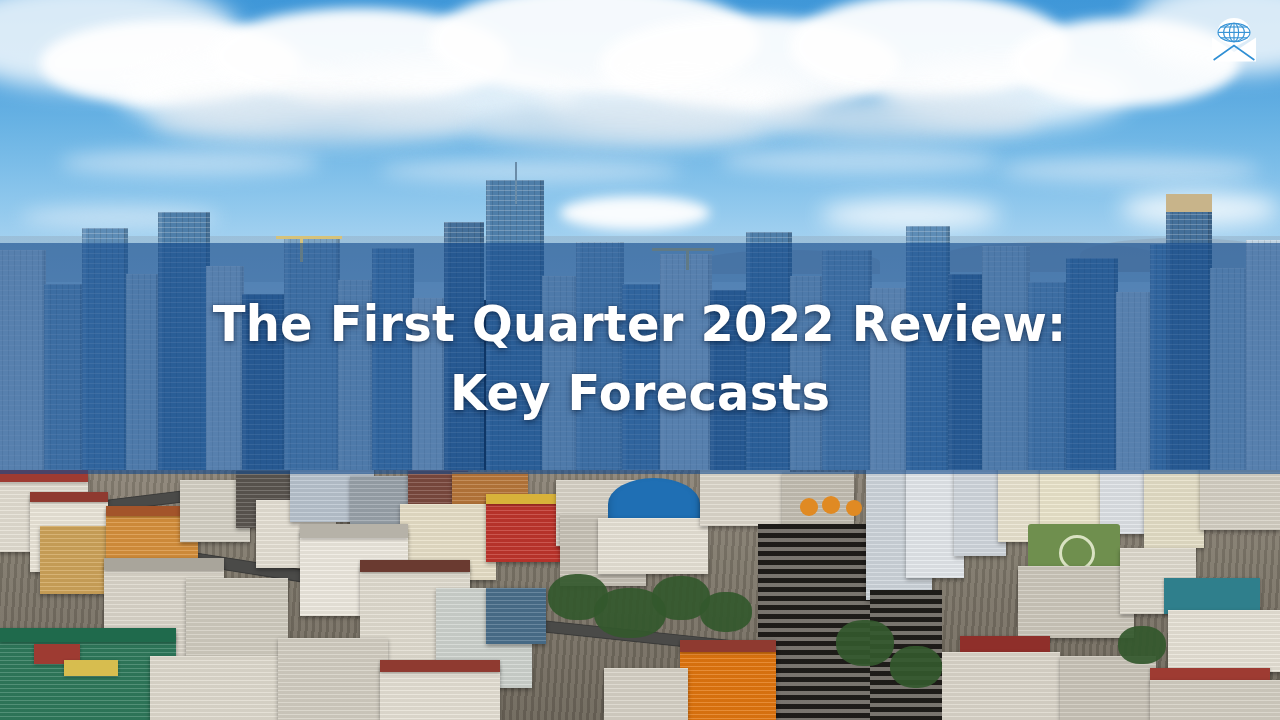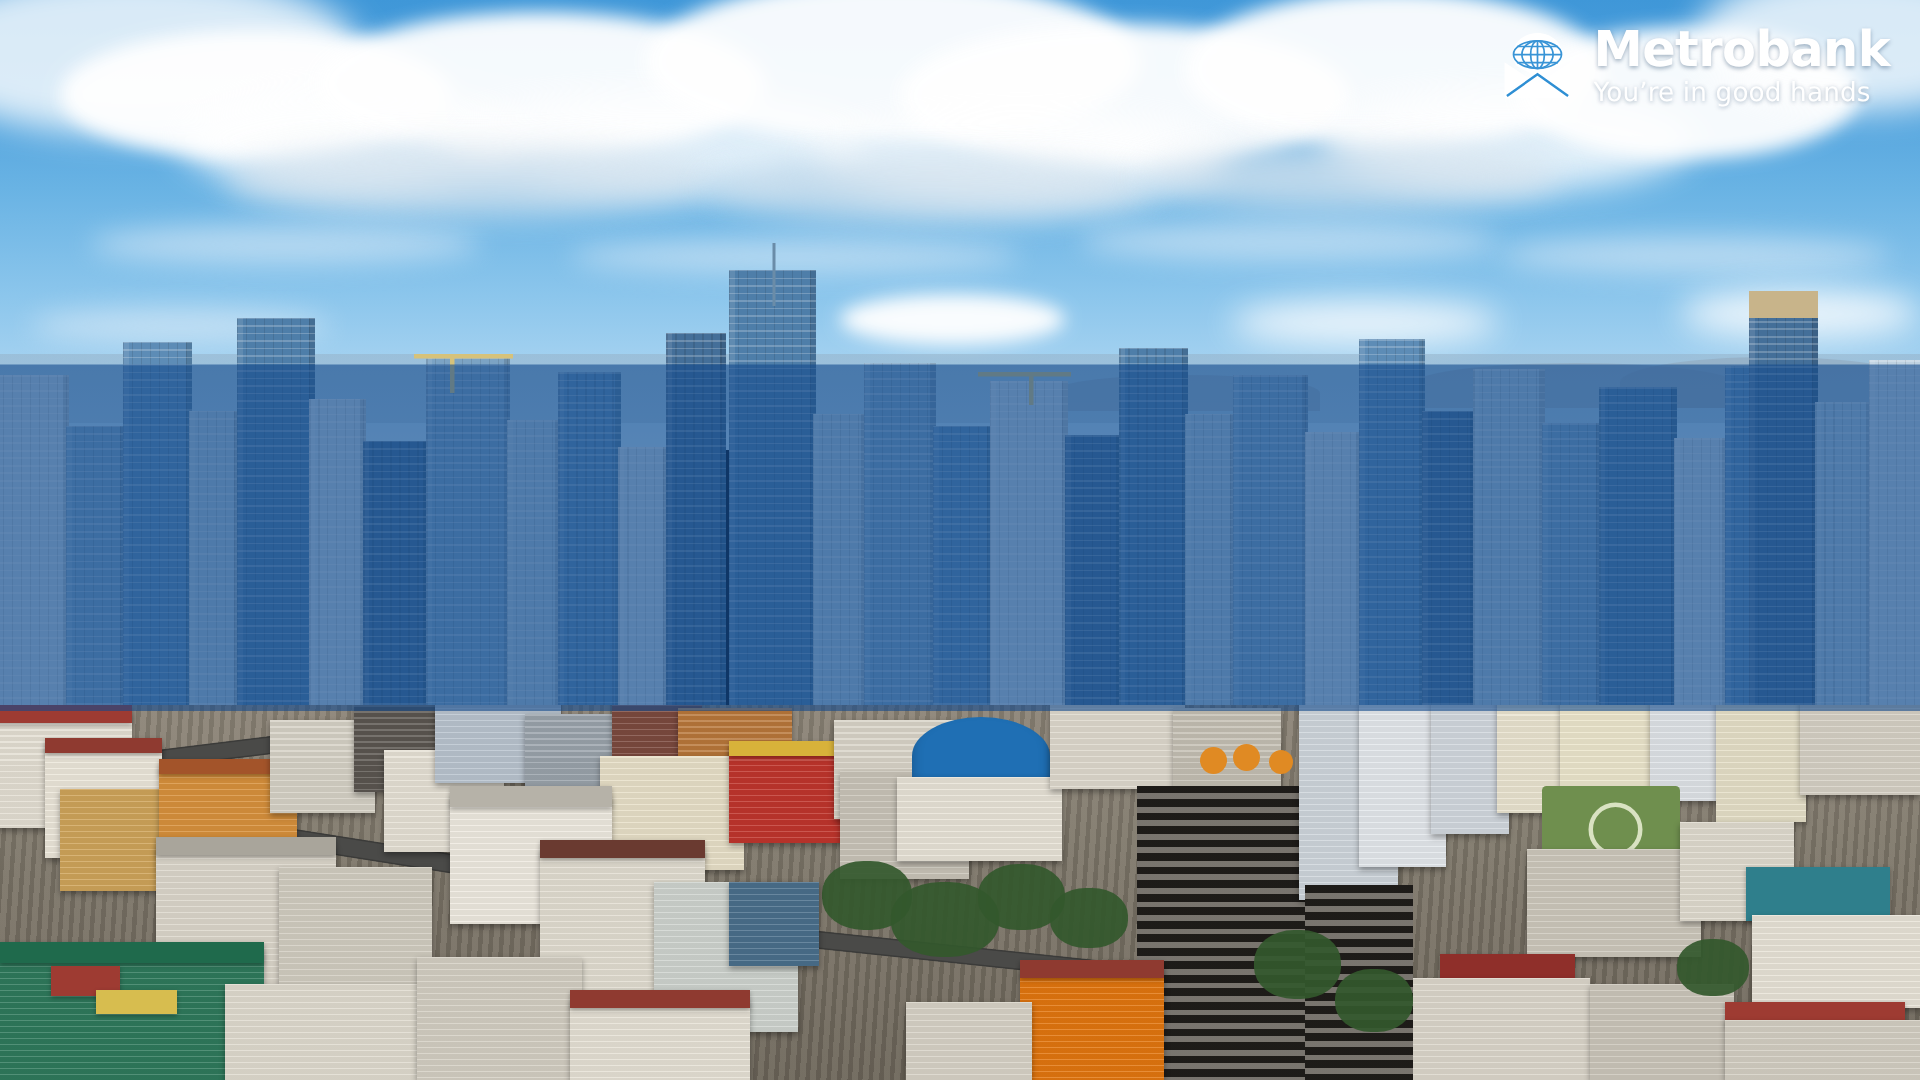--- a/index.html
+++ b/index.html
@@ -336,20 +336,24 @@
     <div class="tree" style="left:1118px;top:156px; width:48px; height:38px;"></div>
 
     <div class="blk" style="left:486px; top:118px; width:60px;  height:56px;  background:#4a6f8c;"></div>
     <div class="tank" style="left:800px; top:28px;  width:18px; height:18px;"></div>
     <div class="tank" style="left:822px; top:26px;  width:18px; height:18px;"></div>
     <div class="tank" style="left:846px; top:30px;  width:16px; height:16px;"></div>
   </div>
 
   <div class="overlay-band"></div>
 
+  <div class="title-wrap">
+    <div class="title-line">The First Quarter 2022 Review:</div>
+    <div class="title-line">Key Forecasts</div>
+  </div>
 
   <div class="logo">
     <svg class="logo-mark" viewBox="0 0 52 48">
       <g fill="#ffffff">
         <path d="M26 3 L47 19 L26 31 L5 19 Z" opacity="0"></path>
         <path d="M26 2 C35 2 42.5 8.4 42.5 16.2 C42.5 19 41.6 21.6 40 23.8 L26 31.5 L12 23.8
                  C10.4 21.6 9.5 19 9.5 16.2 C9.5 8.4 17 2 26 2 Z"></path>
       </g>
       <g fill="none" stroke="#2f8fd4" stroke-width="1.15" opacity=".95">
         <ellipse cx="26" cy="16.4" rx="16" ry="9.2"></ellipse>
@@ -360,19 +364,15 @@
         <path d="M12.4 11 H39.6"></path>
         <path d="M12.4 21.8 H39.6"></path>
       </g>
       <g fill="#ffffff">
         <path d="M4 21.5 L26 36 L48 21.5 L48 45.5 L4 45.5 Z"></path>
       </g>
       <g fill="none" stroke="#2f8fd4" stroke-width="1.6">
         <path d="M5.6 44 L26 29.5 L46.4 44"></path>
       </g>
     </svg>
-    <div class="logo-text">
-      <div class="logo-name">Metrobank</div>
-      <div class="logo-tag">You’re in good hands</div>
-    </div>
   </div>
 
 </div>
 
 </body></html>

